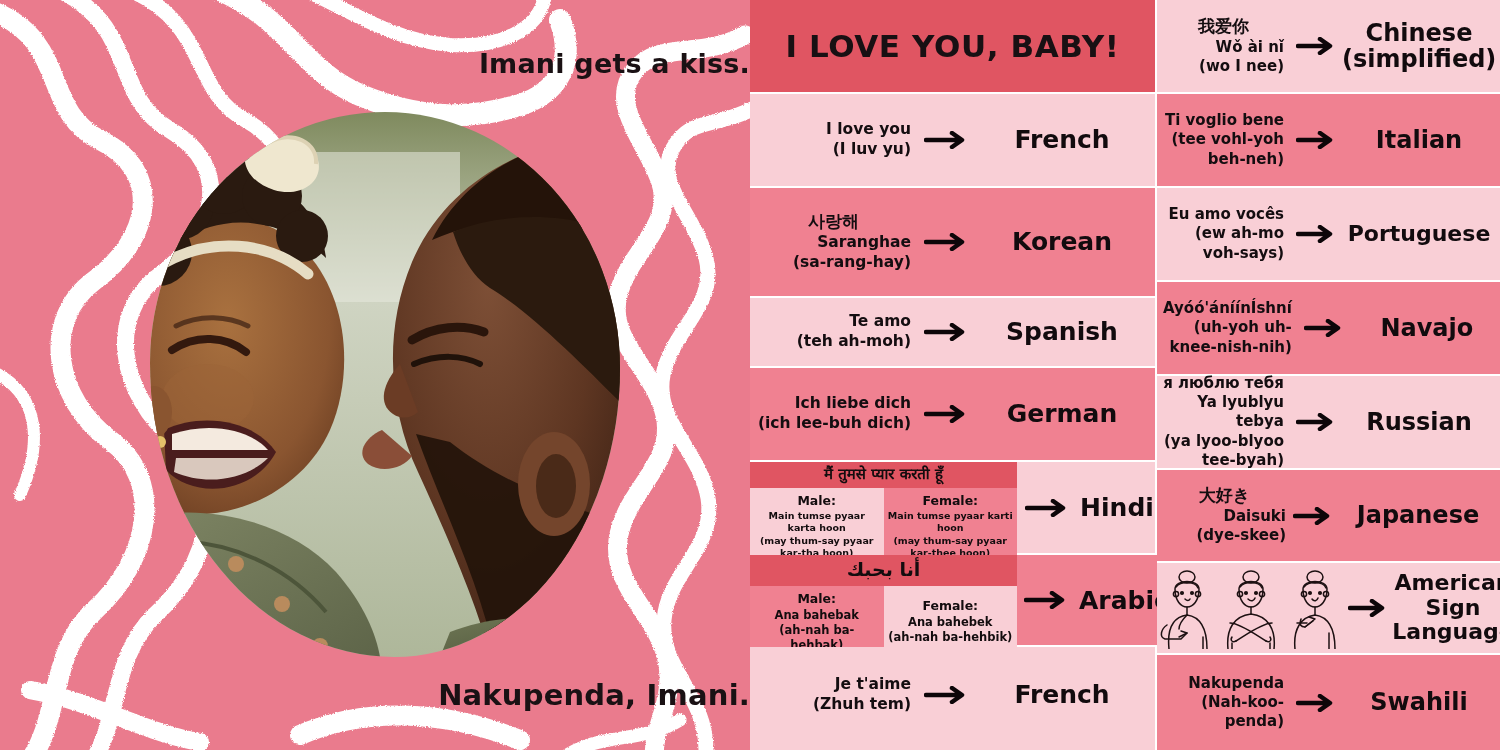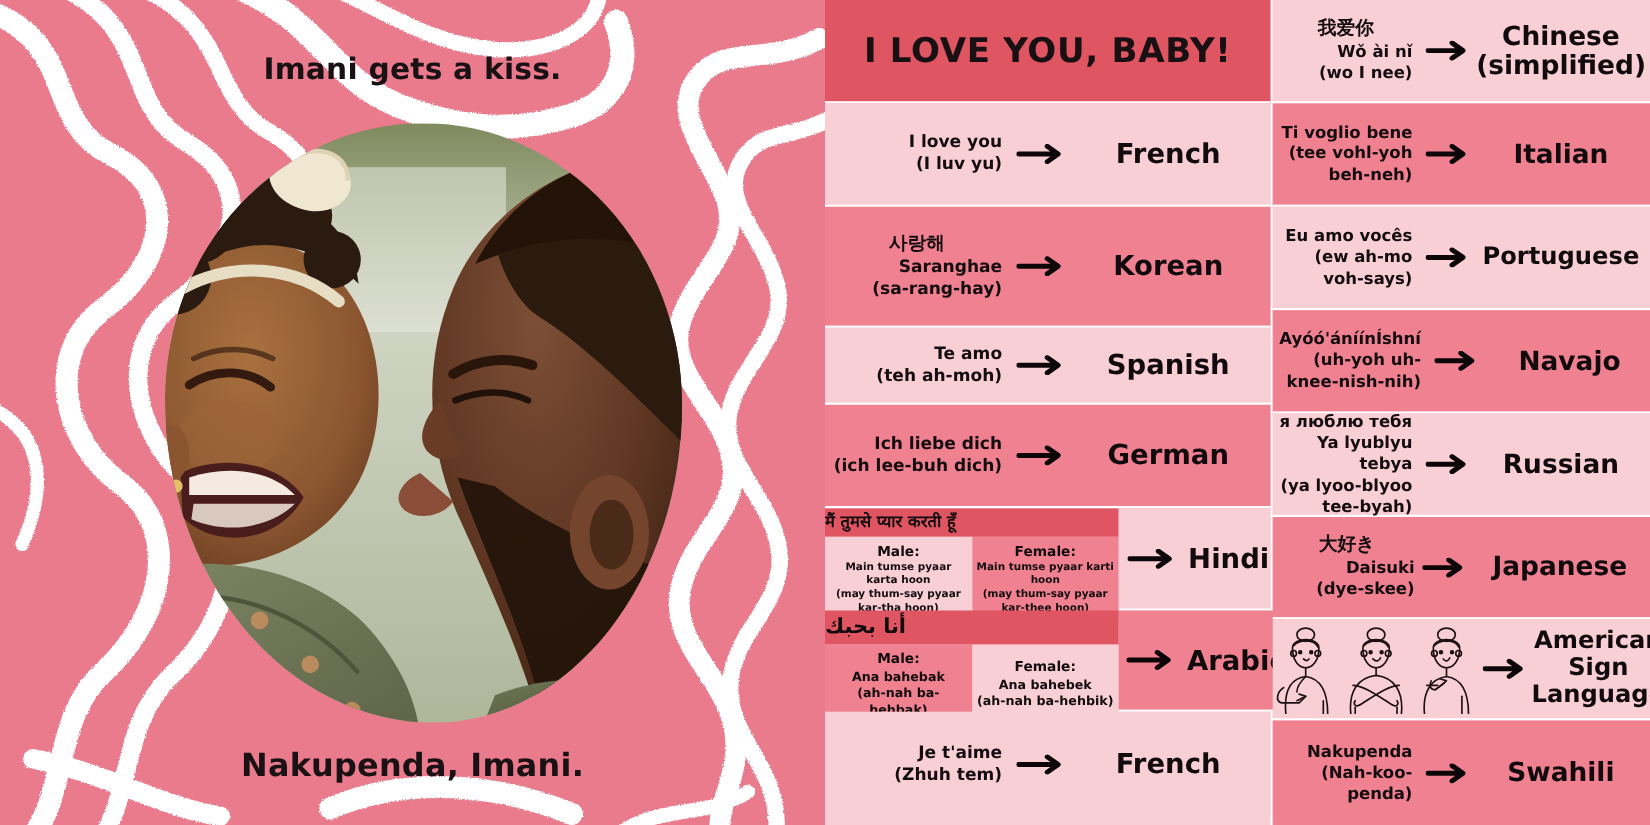--- a/index.html
+++ b/index.html
@@ -13,21 +13,21 @@
   
   .left-panel{position:relative;width:750px;height:750px;background:#ea7b8d;overflow:hidden;}
   .waves{position:absolute;inset:0;width:750px;height:750px;}
   .photo-wrap{
     position:absolute;left:150px;top:112px;width:470px;height:545px;
     border-radius:50% 50% 48% 52% / 46% 47% 53% 54%;
     overflow:hidden;
   }
   .photo{position:absolute;inset:0;}
   .cap{
-    position:absolute;left:0;right:0;text-align:center;color:#1a1114;
+    position:absolute;left:0;right:0;text-align:right;color:#1a1114;
     font-size:27px;font-weight:600;letter-spacing:.2px;
   }
   .cap-top{top:48px;}
   .cap-bottom{bottom:38px;font-size:29px;}
 
   
   .chart{width:750px;height:750px;display:flex;background:#f9cfd6;}
   .col{display:flex;flex-direction:column;}
   .col-left{width:405px;border-right:2px solid #ffffff;}
   .col-right{width:345px;}
@@ -67,21 +67,21 @@
     box-sizing:border-box;
   }
   .col-right .lang{width:160px;font-size:24px;}
   .col-right .phrase{font-size:15px;}
   .col-right .arrow{width:52px;}
 
   
   .gender-row{display:flex;border-bottom:2px solid #ffffff;box-sizing:border-box;}
   .gender-left{flex:0 0 auto;width:267px;display:flex;flex-direction:column;}
   .gender-head{
-    background:#e05562;color:#130c0e;
+    background:#e05562;text-align:center;color:#130c0e;
     font-size:15px;font-weight:700;padding:3px 0 4px;line-height:1.25;
   }
   .gender-cols{display:flex;flex:1 1 auto;}
   .gcell{
     flex:1 1 50%;text-align:center;padding:5px 3px;box-sizing:border-box;
     color:#130c0e;line-height:1.3;
     display:flex;flex-direction:column;justify-content:center;
   }
   .gcell .ghead{font-size:12.5px;font-weight:700;margin-bottom:1px;}
   .gcell .gline{font-size:9.5px;font-weight:600;}

